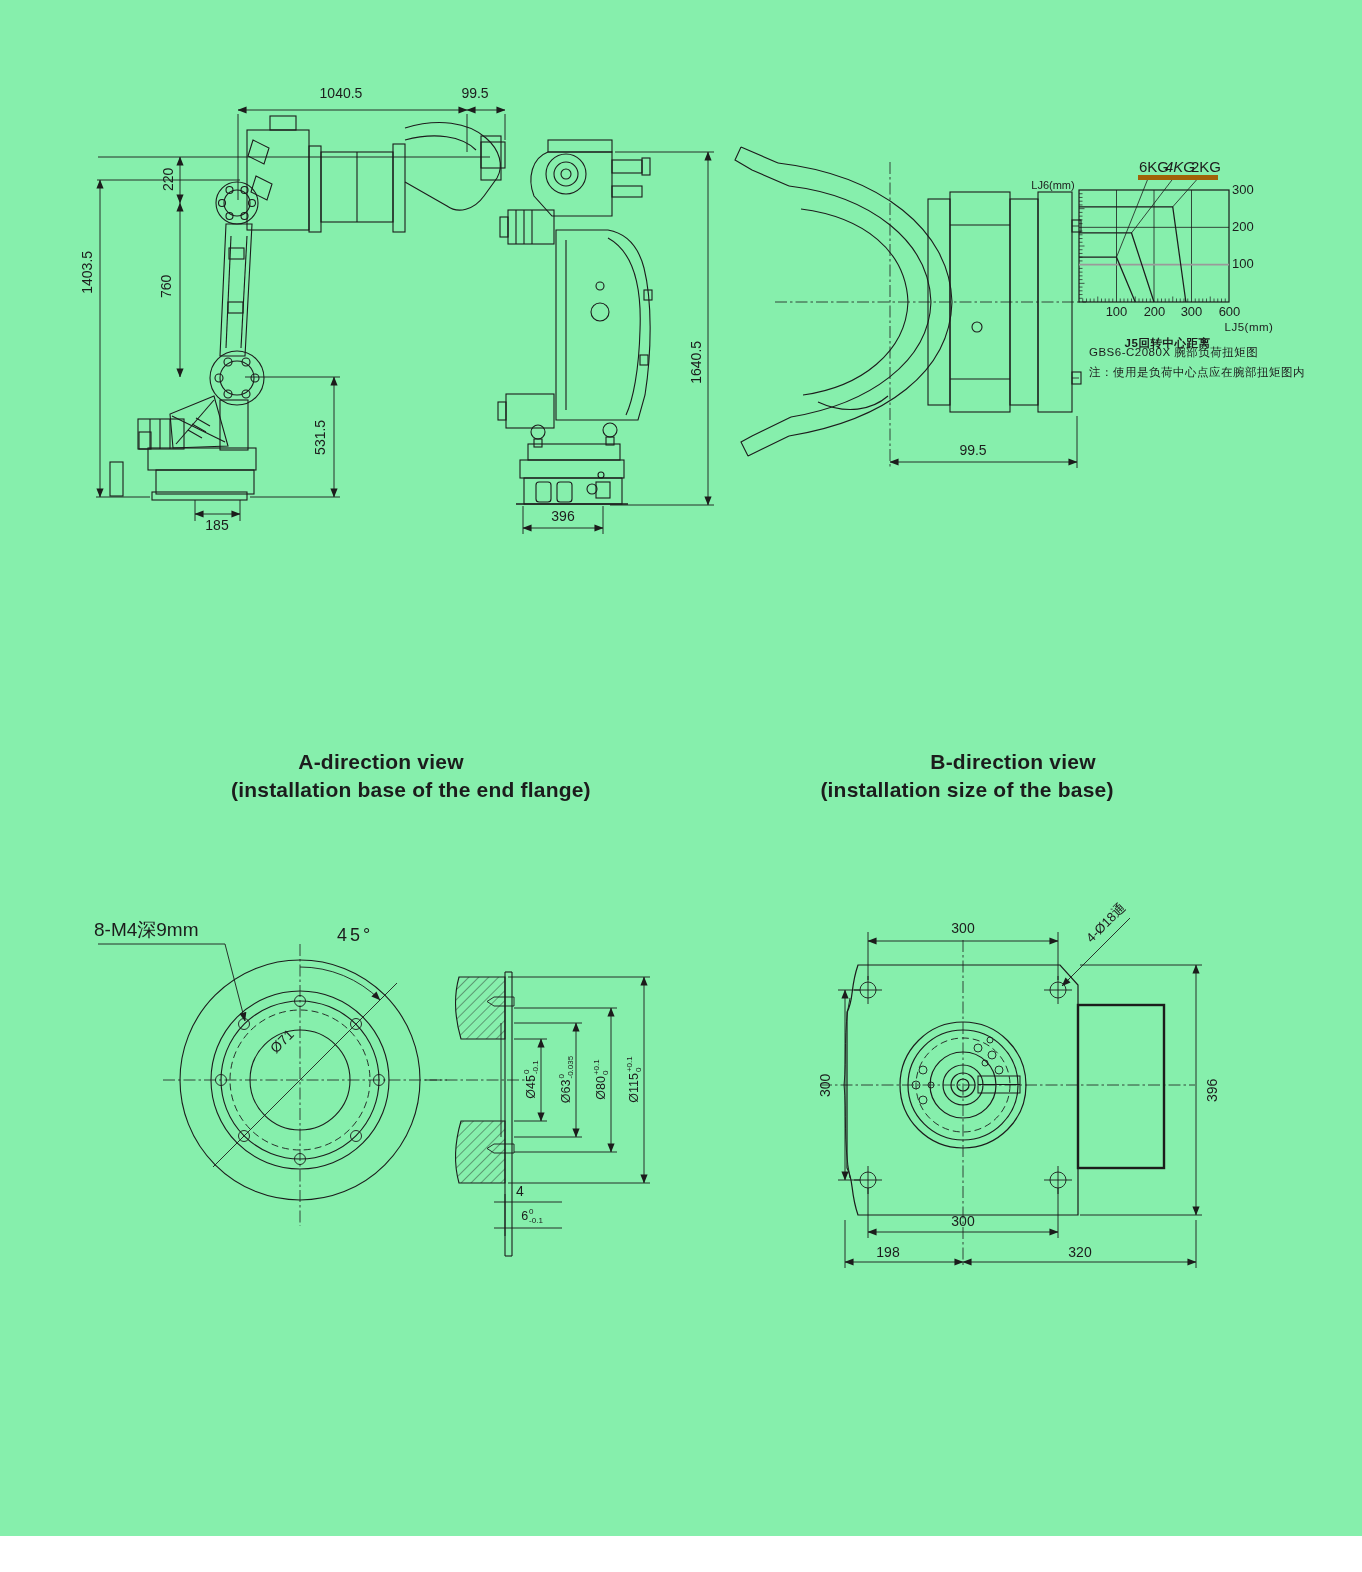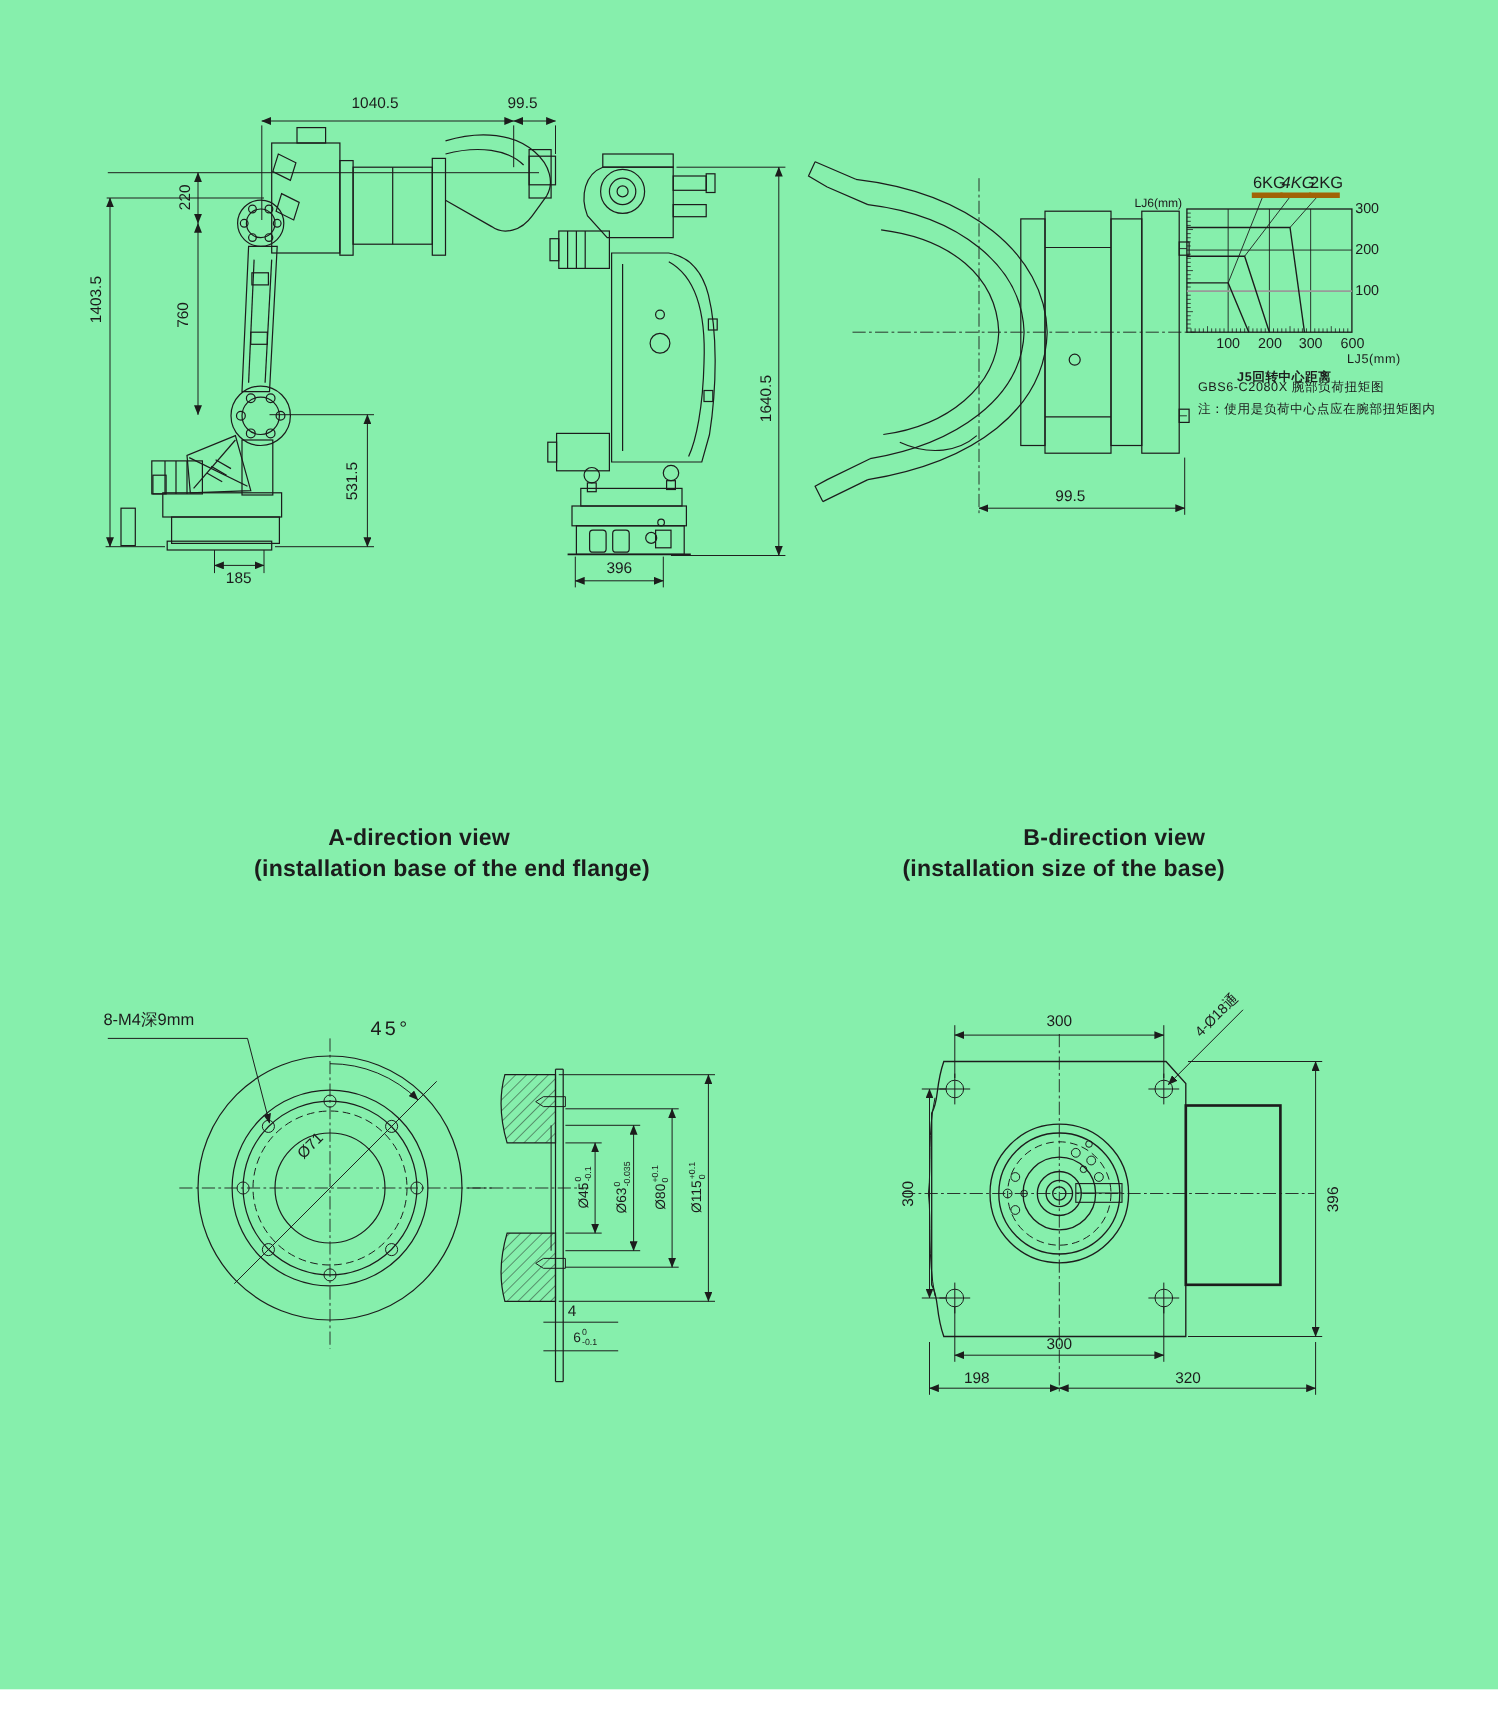--- a/index.html
+++ b/index.html
@@ -396,21 +396,21 @@
 <div class="lbl cn" style="left:1120px;top:323px;width:95px;font-weight:600;margin-top:14px;">J5回转中心距离</div>
 <div class="lbl cn" style="left:1222px;top:321px;width:54px;">LJ5(mm)</div>
 <div class="lbl cn" style="left:1089px;top:346px;width:185px;text-align:left;">GBS6-C2080X 腕部负荷扭矩图</div>
 <div class="lbl cn" style="left:1089px;top:366px;width:200px;text-align:left;">注：使用是负荷中心点应在腕部扭矩图内</div>
 
 <div class="lbl cap" style="left:231px;top:751px;width:300px;">A-direction view</div>
 <div class="lbl cap" style="left:231px;top:779px;width:300px;">(installation base of the end flange)</div>
 <div class="lbl cap" style="left:863px;top:751px;width:300px;">B-direction view</div>
 <div class="lbl cap" style="left:817px;top:779px;width:300px;">(installation size of the base)</div>
 
-<div class="lbl" style="left:94px;top:920px;width:150px;font-size:15px;text-align:left;">8-M4深9mm</div>
+<div class="lbl" style="left:94px;top:920px;width:150px;font-size:19px;text-align:left;">8-M4深9mm</div>
 <div class="lbl deg" style="left:330px;top:926px;width:50px;">45°</div>
 <div class="lbl rot45" style="left:252px;top:1034px;width:60px;">Ø71</div>
 <div class="lbl dimtol rot90" style="left:491px;top:1071px;width:80px;">
   <span>Ø45</span>
       <span class="tolstack">
         <span>0</span>
         <span>-0.1</span>
       </span>
 </div>
 <div class="lbl dimtol rot90" style="left:526px;top:1071px;width:80px;">

